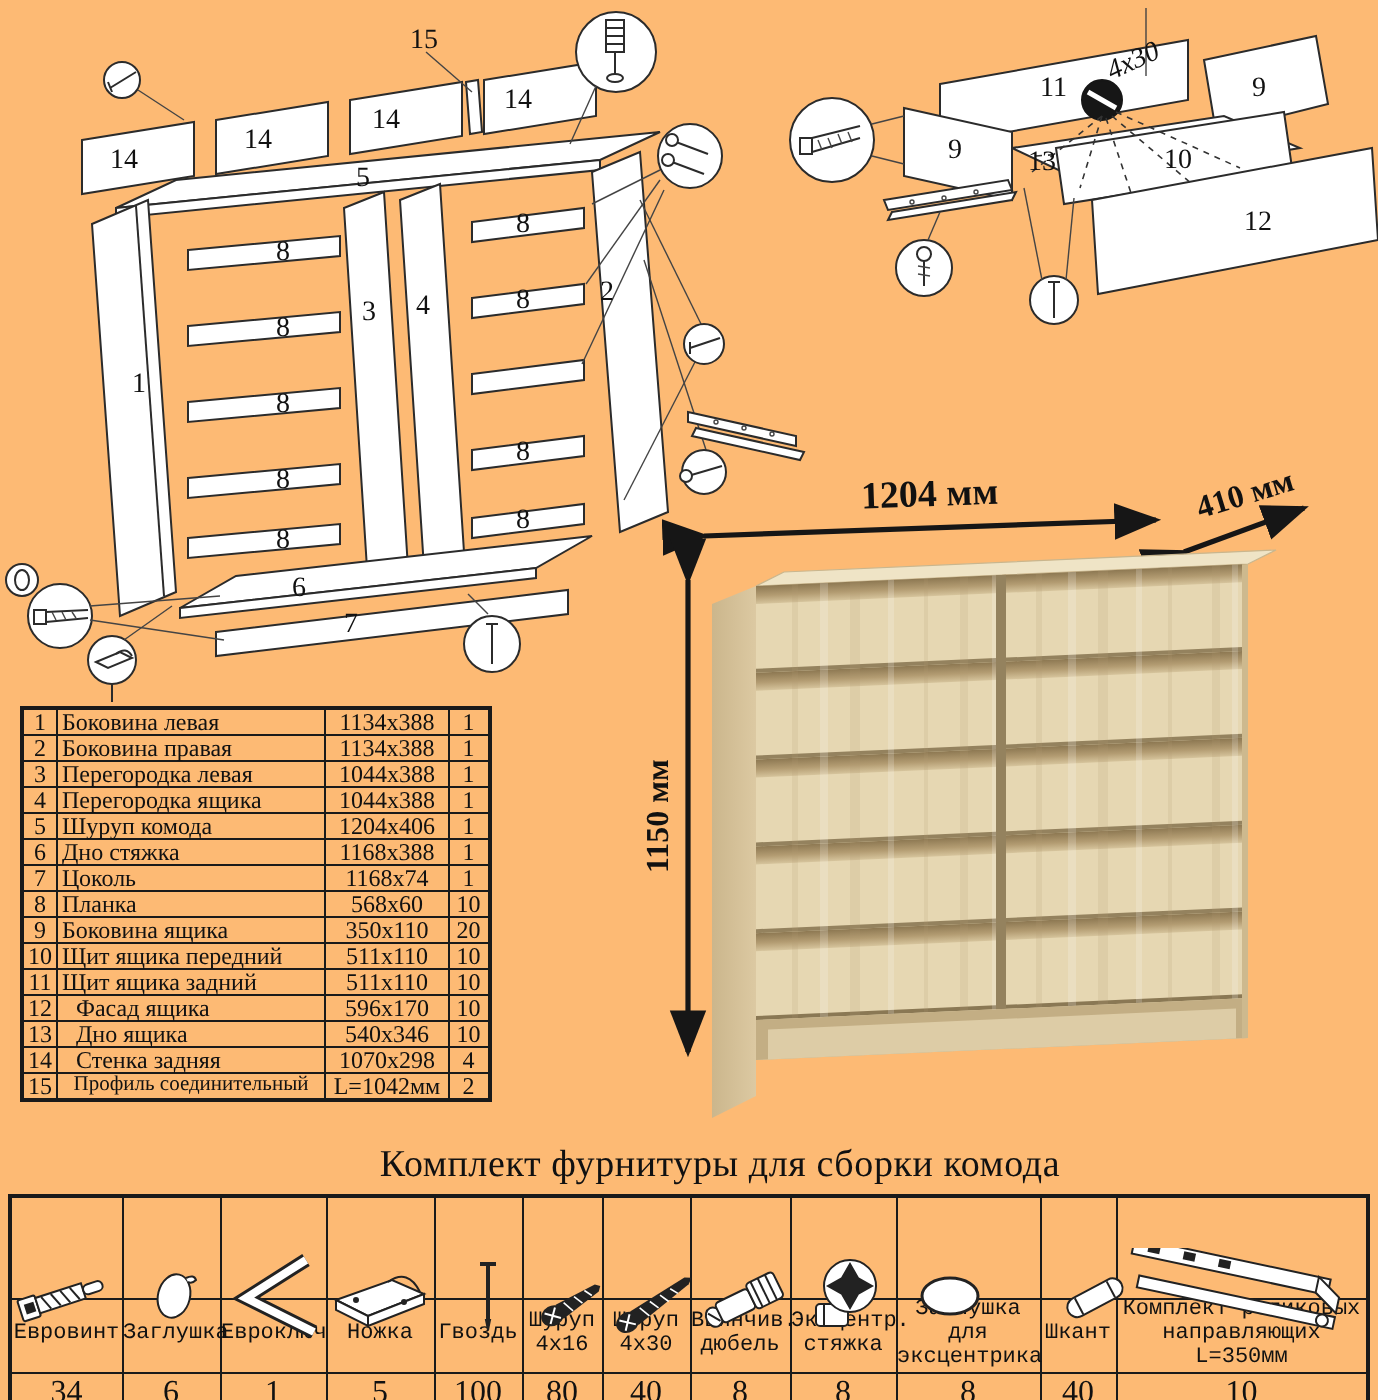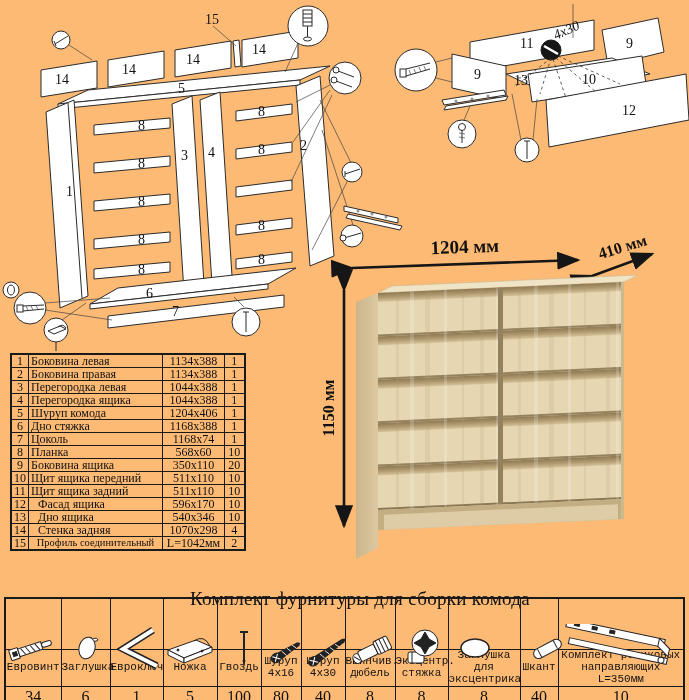--- a/index.html
+++ b/index.html
@@ -14,21 +14,21 @@
   .lbl{font-size:14px;}
   
   #parts-table{position:absolute;left:10px;top:353px;border-collapse:collapse;
     border:2px solid #1a1a1a;font-size:12px;line-height:1;}
   #parts-table td{border:1px solid #1a1a1a;padding:0 2px;height:12px;white-space:nowrap;}
   #parts-table td.c{text-align:center;}
   #parts-table tr.ind1 td.nm{}
   #parts-table tr.ind2 td.nm{padding-left:9px;}
   #parts-table tr.sm td.nm{font-size:10.5px;text-align:center;}
   
-  #hw-title{position:absolute;left:30px;top:588px;width:660px;text-align:center;
+  #hw-title{position:absolute;left:30px;top:572px;width:660px;text-align:center;
     font-size:19px;letter-spacing:.3px;}
   #hw-table{position:absolute;left:4px;top:597px;width:681px;table-layout:fixed;
     border-collapse:collapse;border:2px solid #1a1a1a;text-align:center;}
   #hw-table td{border:1px solid #1a1a1a;padding:0;}
   #hw-table tr.icons td{height:50px;vertical-align:middle;}
   #hw-table tr.names td{height:27px;font-size:11px;line-height:1.08;vertical-align:middle;font-family:Liberation Mono, monospace;}
   #hw-table tr.qtys td{height:21px;font-size:16px;}
   .hwicon{display:block;margin:0 auto;}
 </style>
 </head>

